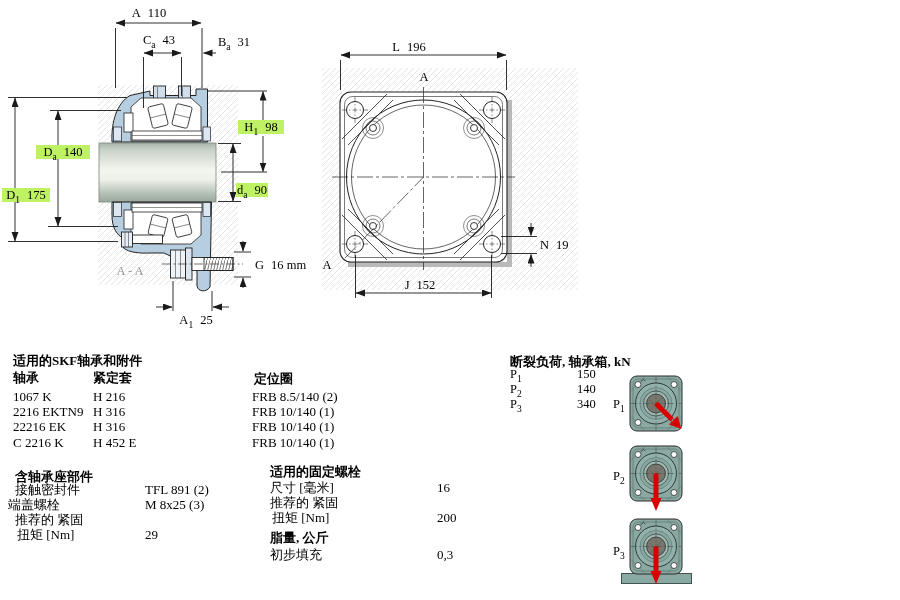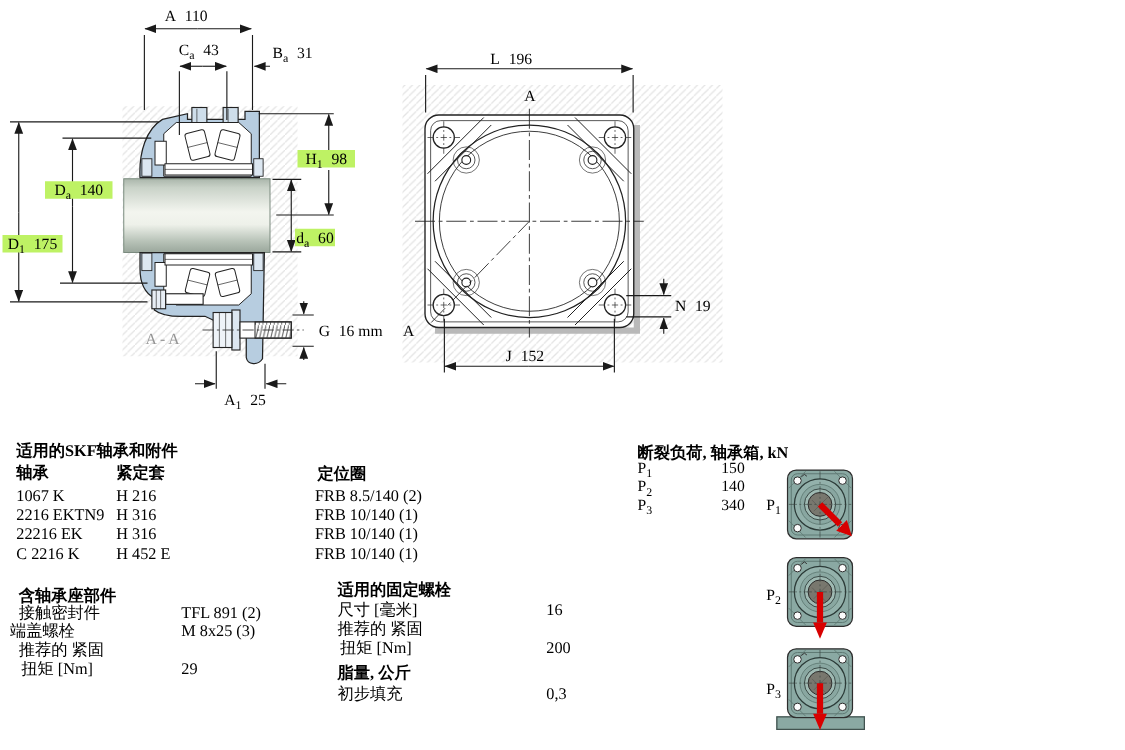--- a/index.html
+++ b/index.html
@@ -249,21 +249,21 @@
       <line x1="216" y1="232" x2="216" y2="219.5" marker-end="url(#arr)"></line>
     </g>
   </svg>
 
   <div class="lbl ctr" style="left:119px;top:6px;width:60px"><span>A</span><sub></sub><span class="v">110</span></div>
   <div class="lbl ctr" style="left:129px;top:33px;width:60px"><span>C</span><sub>a</sub><span class="v">43</span></div>
   <div class="lbl" style="left:218px;top:35px"><span>B</span><sub>a</sub><span class="v">31</span></div>
   <div class="lbl ctr bgw" style="left:238px;top:120px;width:44px"><span>H</span><sub>1</sub><span class="v">98</span></div>
   <div class="lbl ctr bgw" style="left:36px;top:145px;width:52px"><span>D</span><sub>a</sub><span class="v">140</span></div>
   <div class="lbl ctr bgw" style="left:2px;top:188px;width:46px"><span>D</span><sub>1</sub><span class="v">175</span></div>
-  <div class="lbl bgw" style="left:236px;top:183px"><span>d</span><sub>a</sub><span class="v">60</span></div>
+  <div class="lbl bgw" style="left:236px;top:183px"><span>d</span><sub>a</sub><span class="v">90</span></div>
   <div class="lbl" style="left:255px;top:258px"><span>G</span><span class="v">16 mm</span></div>
   <div class="lbl ctr" style="left:170px;top:313px;width:52px"><span>A</span><sub>1</sub><span class="v">25</span></div>
   <div class="lbl ctr gray" style="left:103px;top:264px;width:54px">A - A</div>
 
   <div class="lbl ctr" style="left:379px;top:40px;width:60px"><span>L</span><span class="v">196</span></div>
   <div class="lbl ctr" style="left:414px;top:70px;width:20px">A</div>
   <div class="lbl" style="left:540px;top:238px"><span>N</span><span class="v">19</span></div>
   <div class="lbl ctr" style="left:390px;top:278px;width:60px"><span>J</span><span class="v">152</span></div>
   <div class="lbl ctr" style="left:317px;top:258px;width:20px">A</div>
 

